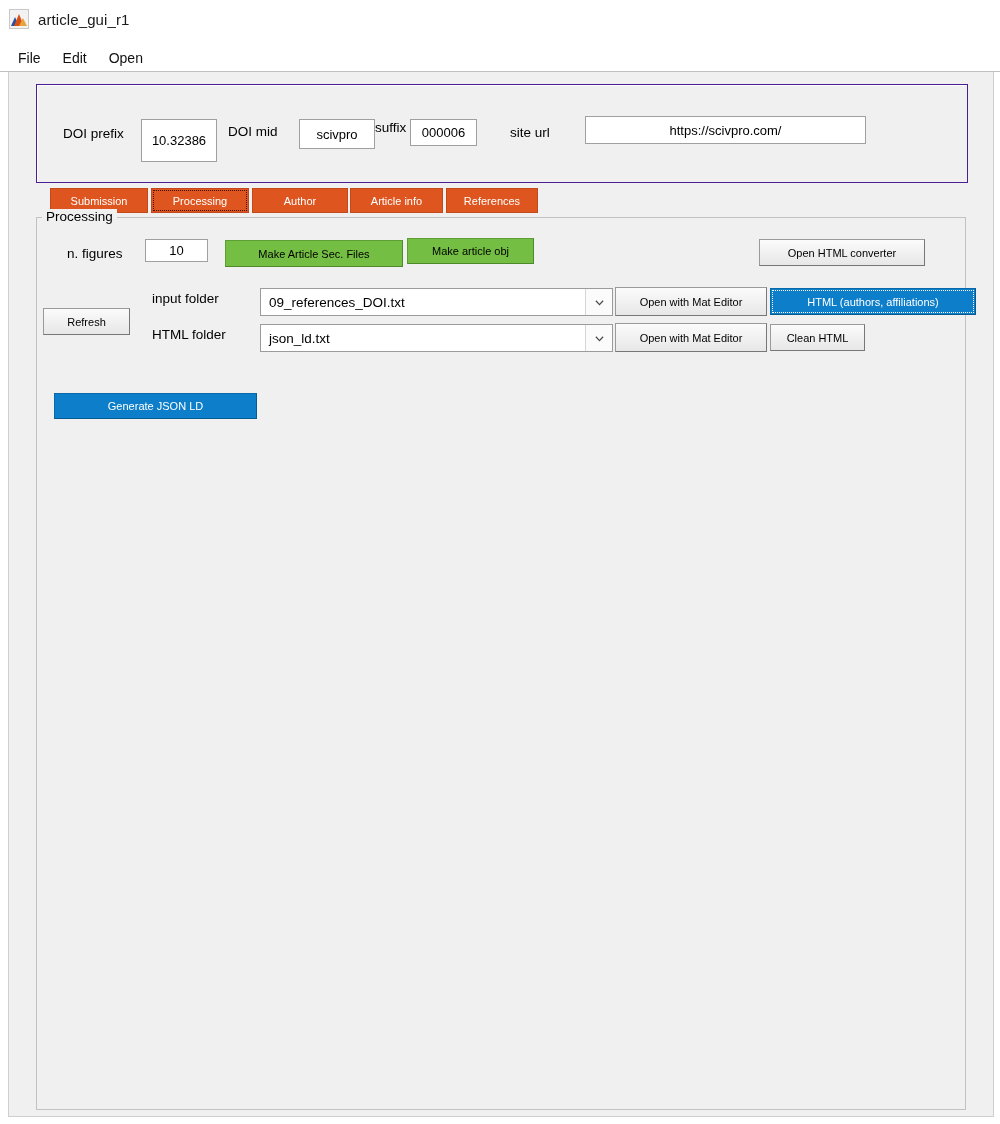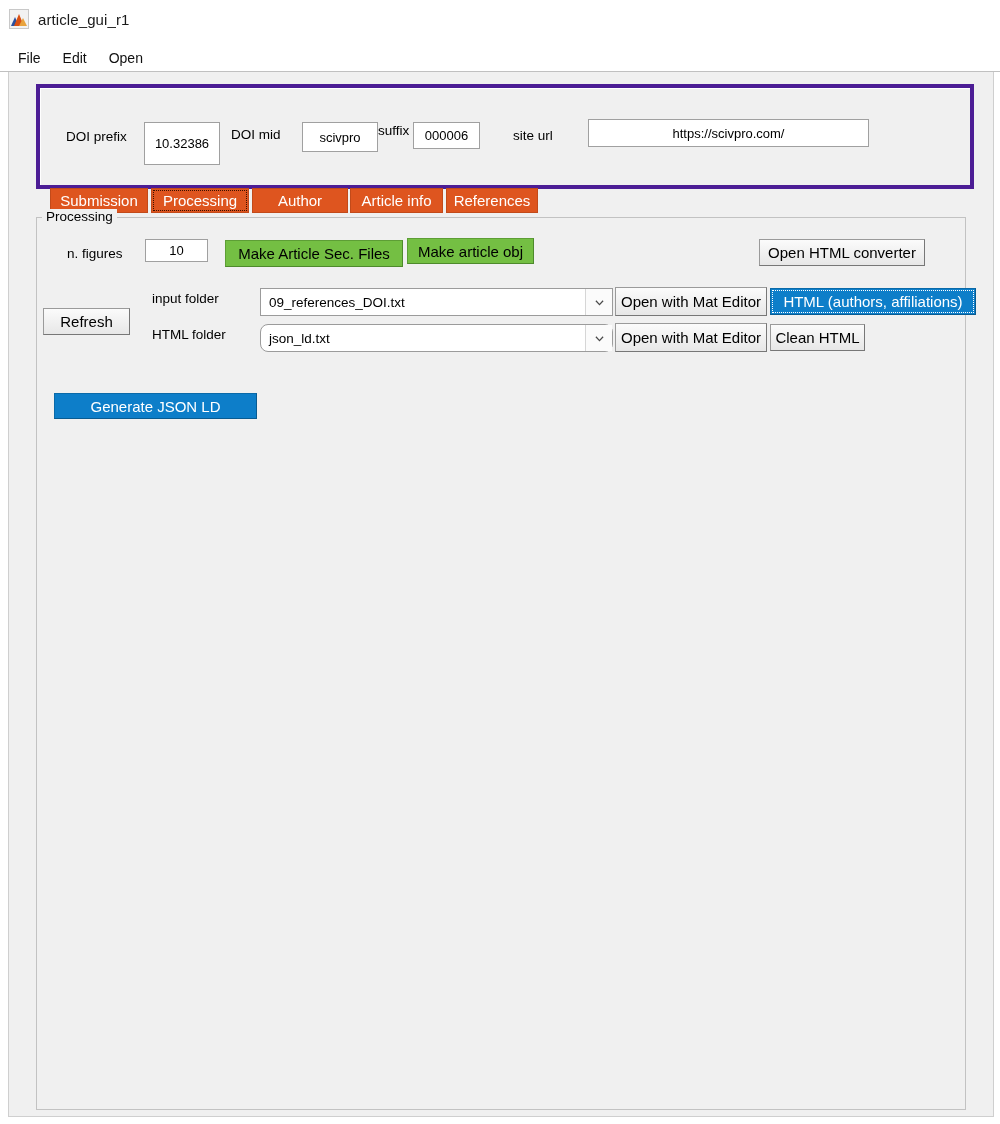--- a/index.html
+++ b/index.html
@@ -93,21 +93,21 @@
     background: #f0f0f0;
     border-left: 1px solid #cfcfcf;
     border-right: 1px solid #cfcfcf;
     border-bottom: 1px solid #cfcfcf;
   }
 
   
   .mat-panel {
     position: absolute;
     background: #f0f0f0;
-    border: 4px solid #4c1d95;
+    border: 1px solid #4c1d95;
     box-shadow: 1px 1px 0 #ffffff inset;
   }
   .mat-edit {
     position: absolute;
     background: #ffffff;
     border: 1px solid #a0a0a0;
     font-size: 13px;
     color: #000000;
     display: flex;
     align-items: center;
@@ -122,21 +122,21 @@
     align-items: center;
     white-space: nowrap;
   }
   .mat-btn {
     position: absolute;
     box-sizing: border-box;
     border: 1px solid #9a9a9a;
     border-right-color: #777777;
     border-bottom-color: #777777;
     background: linear-gradient(#fbfbfb, #e7e7e7);
-    font-size: 15px;
+    font-size: 11px;
     color: #000000;
     display: flex;
     align-items: center;
     justify-content: center;
     cursor: default;
     white-space: nowrap;
     font-family: "Liberation Sans", sans-serif;
   }
   .mat-btn.orange {
     background: #de551f;
@@ -274,21 +274,21 @@
     <span class="arrow-box">
       <svg class="chev" viewBox="0 0 10 10">
         <path d="M1 3 L5 7.3 L9 3" fill="none" stroke="#4a4a4a" stroke-width="1.4"></path>
       </svg>
     </span>
   </div>
   <div class="mat-btn" style="left:606px; top:215px; width:152px; height:29px;">Open with Mat Editor</div>
   <div class="mat-btn blue focused" style="left:761px; top:216px; width:206px; height:27px;">HTML (authors, affiliations)</div>
 
   <div class="mat-label" style="left:143px; top:251px; height:22px;">HTML folder</div>
-  <div class="mat-popup" style="left:251px; top:252px; width:353px; height:28px;border-radius:8px;">
+  <div class="mat-popup" style="left:251px; top:252px; width:353px; height:28px;">
     <span class="pv">json_ld.txt</span>
     <span class="arrow-box">
       <svg class="chev" viewBox="0 0 10 10">
         <path d="M1 3 L5 7.3 L9 3" fill="none" stroke="#4a4a4a" stroke-width="1.4"></path>
       </svg>
     </span>
   </div>
   <div class="mat-btn" style="left:606px; top:251px; width:152px; height:29px;">Open with Mat Editor</div>
   <div class="mat-btn" style="left:761px; top:252px; width:95px; height:27px;">Clean HTML</div>
 

